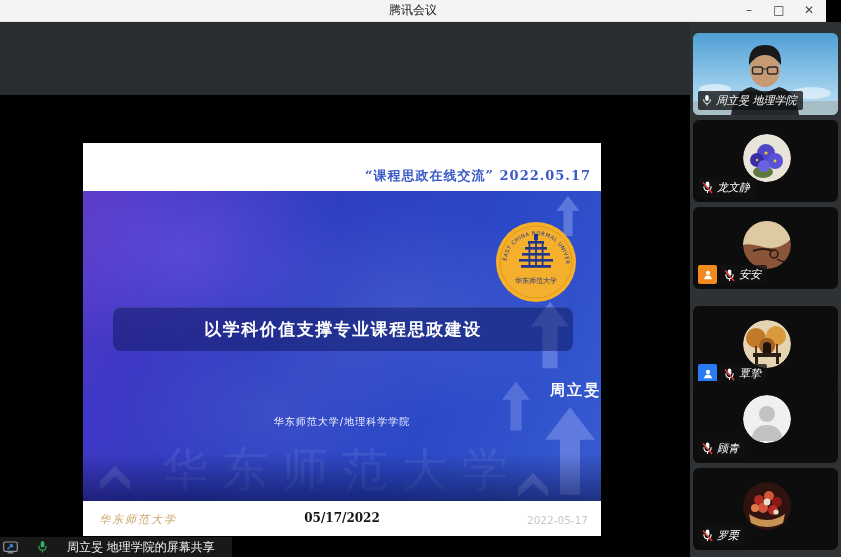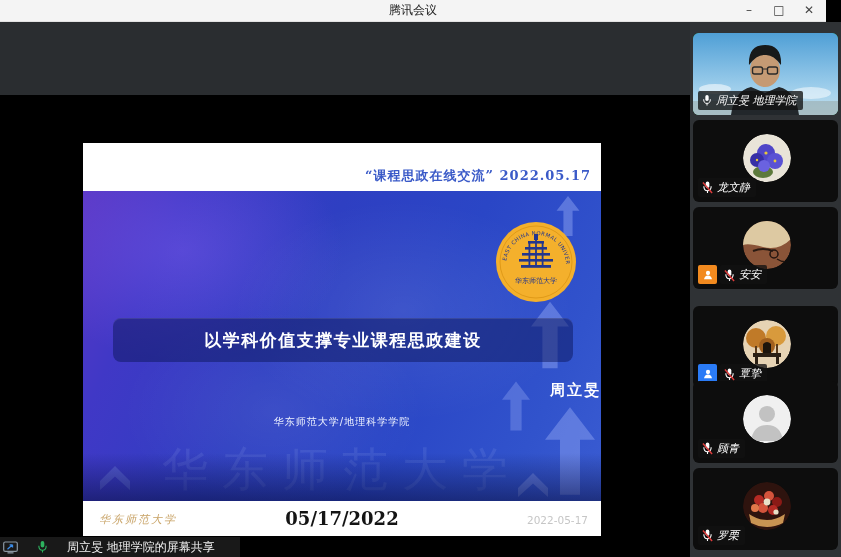--- a/index.html
+++ b/index.html
@@ -37,39 +37,39 @@
   .body-bottom-shade { position:absolute; left:0; bottom:0; width:100%; height:48px;
     background:linear-gradient(rgba(10,15,70,0), rgba(8,12,60,0.55)); }
   .watermark { position:absolute; left:0; bottom:0; width:100%; text-align:center;
     font-family:"DejaVu Serif", serif; font-size:46px; letter-spacing:14px;
     color:rgba(200,215,255,0.10); white-space:nowrap; pointer-events:none; }
 
   .ecnu-logo { position:absolute; left:412px; top:30px; width:82px; height:82px; }
 
   .arrow { position:absolute; pointer-events:none; }
 
-  .title-band { position:absolute; left:30px; top:127px; width:460px; height:44px;
+  .title-band { position:absolute; left:30px; top:116px; width:460px; height:44px;
     background:rgba(12,22,92,0.50); border-radius:8px;
     box-shadow:inset 0 1px 0 rgba(255,255,255,0.10); }
   .slide-title { width:100%; height:44px; text-align:center; line-height:44px;
     font-size:17px; font-weight:bold; color:#ffffff; letter-spacing:1.5px; }
   .slide-speaker { position:absolute; left:0; top:190px; width:100%; text-align:right;
     font-size:15px; font-weight:bold; color:#ffffff; letter-spacing:2px; }
   .slide-affil { position:absolute; left:0; top:224px; width:100%; text-align:center;
     font-size:10px; color:#eef2ff; letter-spacing:1px; }
 
   .slide-footer { position:relative; width:518px; height:35px; background:#ffffff; }
   .footer-left { position:absolute; left:16px; bottom:9px; font-family:"DejaVu Serif", serif;
     font-style:italic; font-size:11px; color:#c9a468; letter-spacing:2px; }
   .footer-center { width:100%; text-align:center; line-height:35px;
-    font-family:"DejaVu Serif", serif; font-weight:bold; font-size:18px; color:#141414; }
+    font-family:"DejaVu Serif", serif; font-weight:bold; font-size:12px; color:#141414; }
   .footer-right { position:absolute; right:13px; bottom:10px; font-size:10.5px; color:#c6c6c6; }
 
   .share-banner { position:absolute; left:0; top:515px; height:20px;
-    display:inline-flex; align-items:center; gap:19px; padding:0 25px 0 3px;
+    display:inline-flex; align-items:center; gap:19px; padding:0 17px 0 3px;
     background:#191919; z-index:10; }
   .share-banner .sb-text { font-size:12px; color:#f2f2f2; white-space:nowrap; }
 
   
   .sidebar { position:absolute; left:690px; top:22px; width:151px; height:535px; background:#2f3235; }
   .tile { position:absolute; left:3px; width:145px; height:82px; background:#0d0d0d;
     border-radius:6px; overflow:hidden;font-style:italic; }
   .tile.speaking { outline:2px solid #27b561; outline-offset:-2px; }
   .tile-video { position:absolute; inset:0; }
   .avatar { position:absolute; left:50px; top:14px; width:48px; height:48px;

